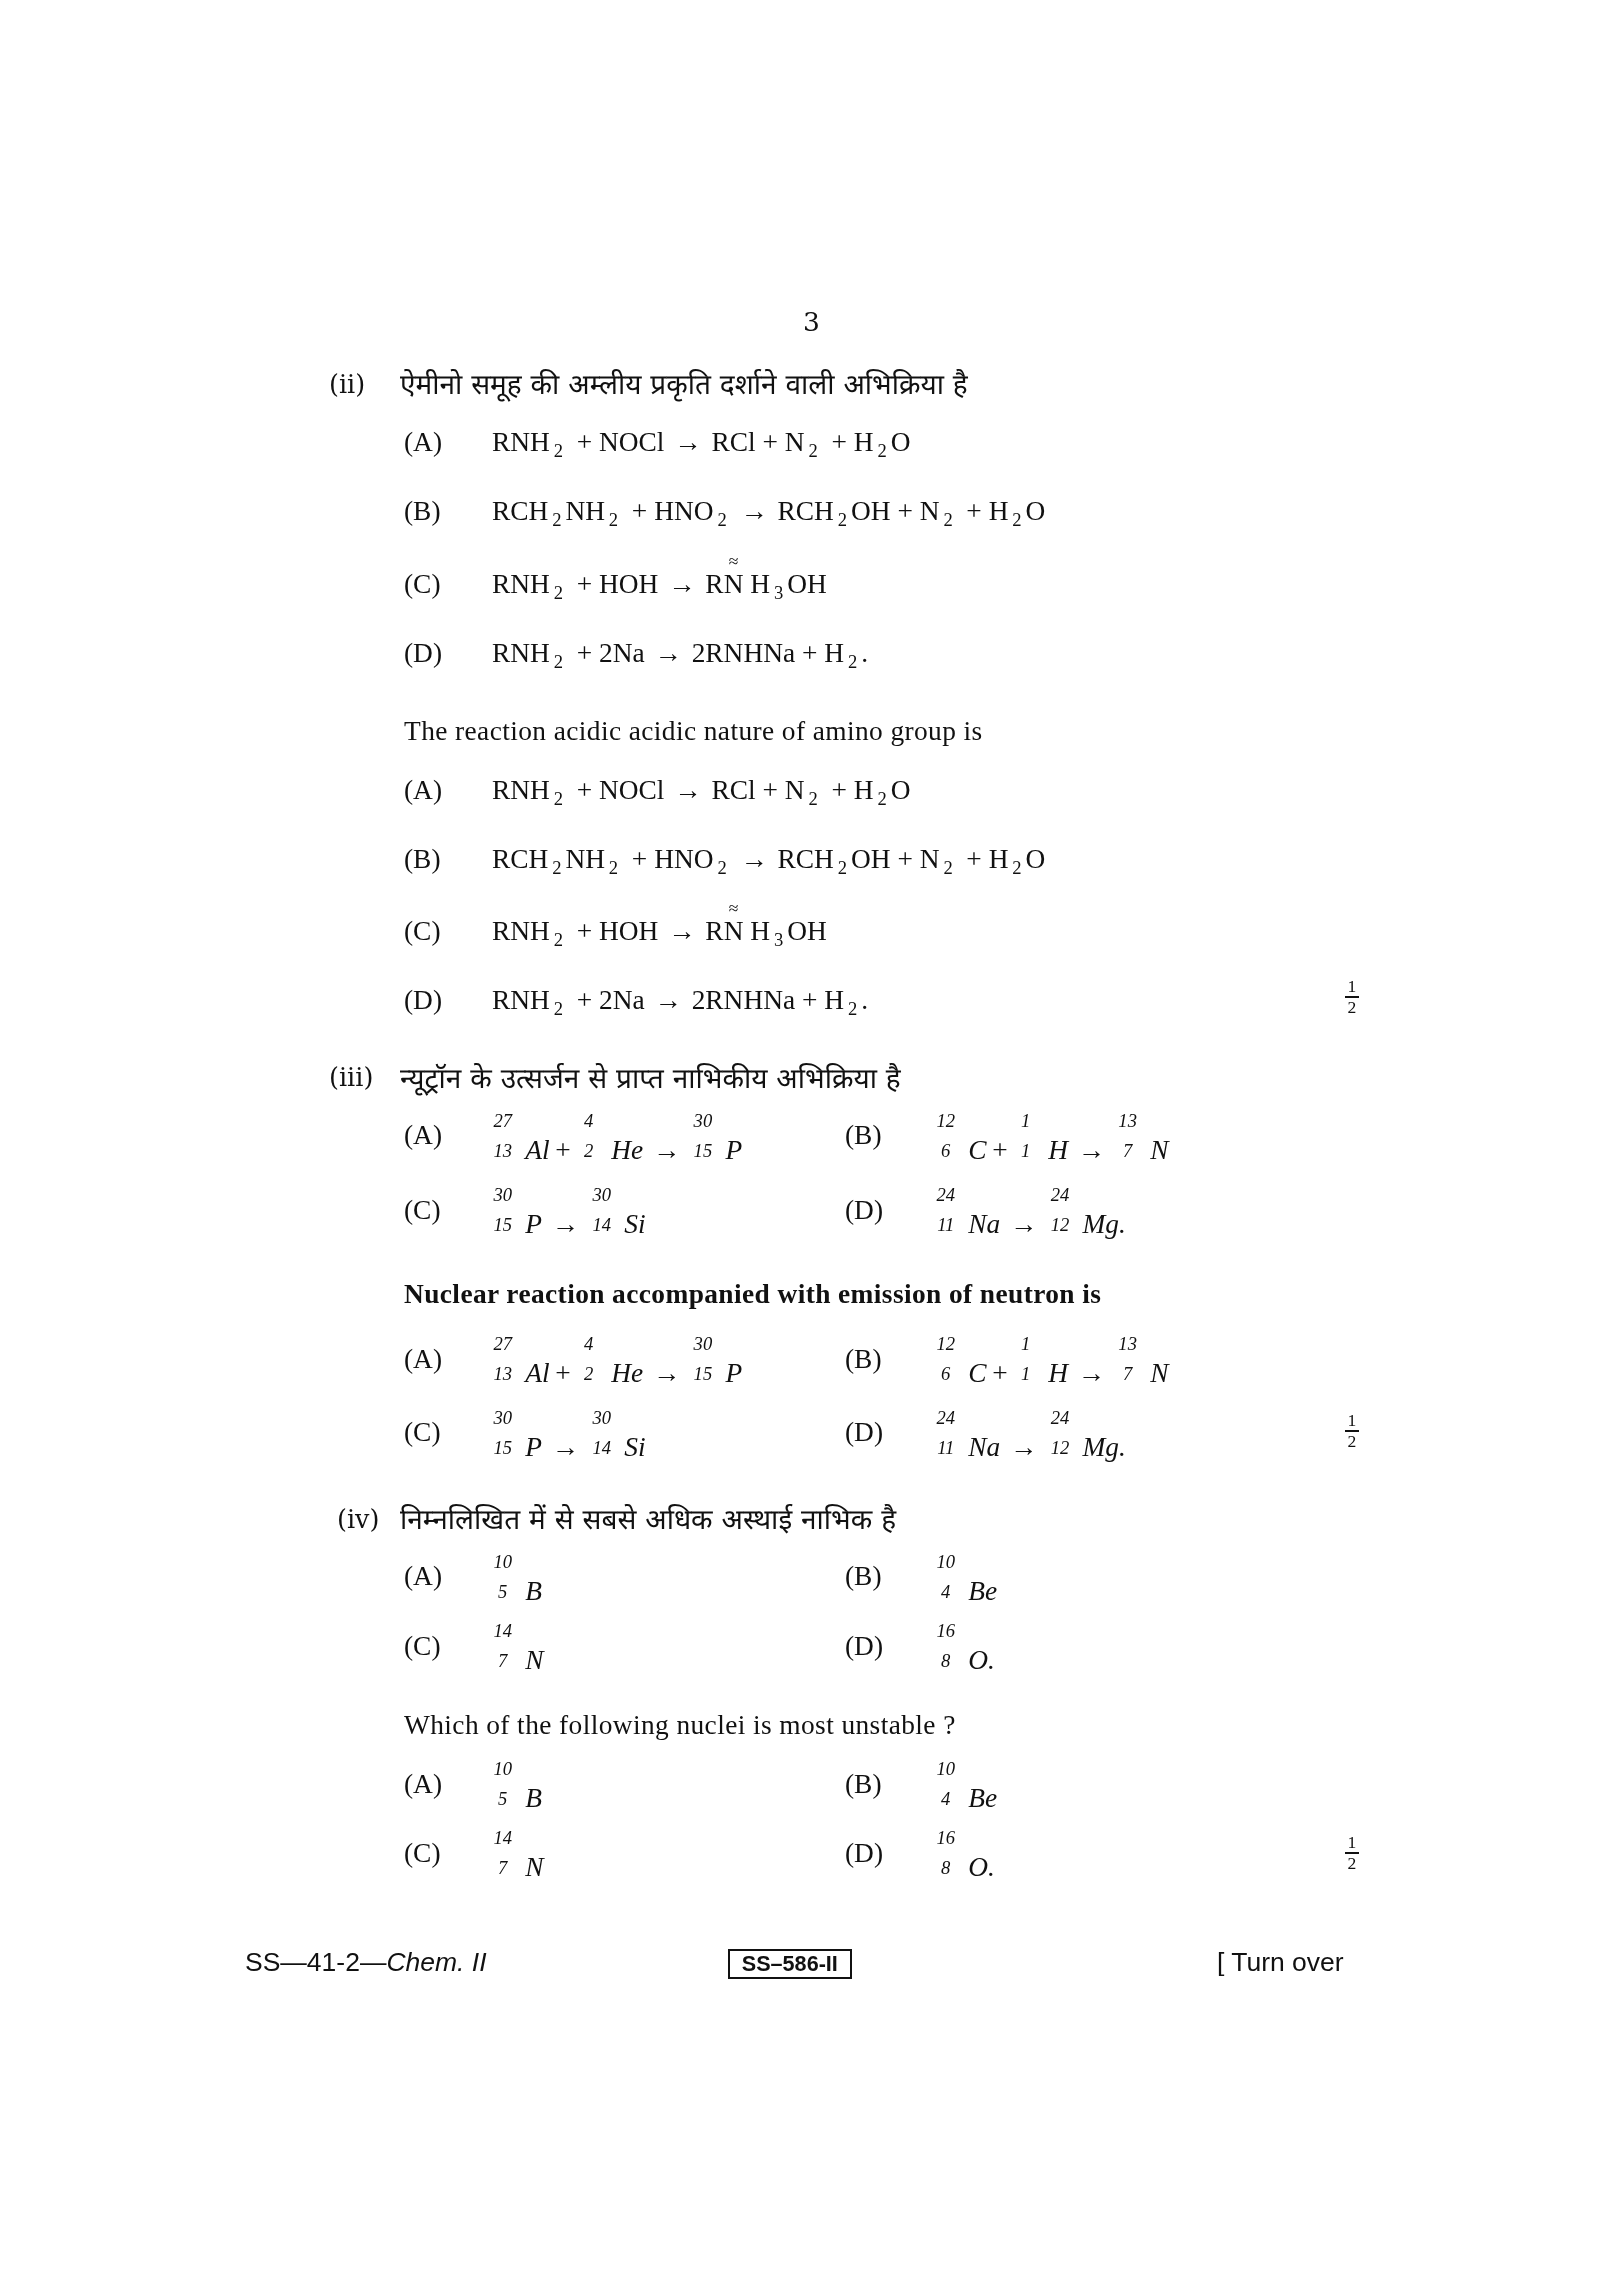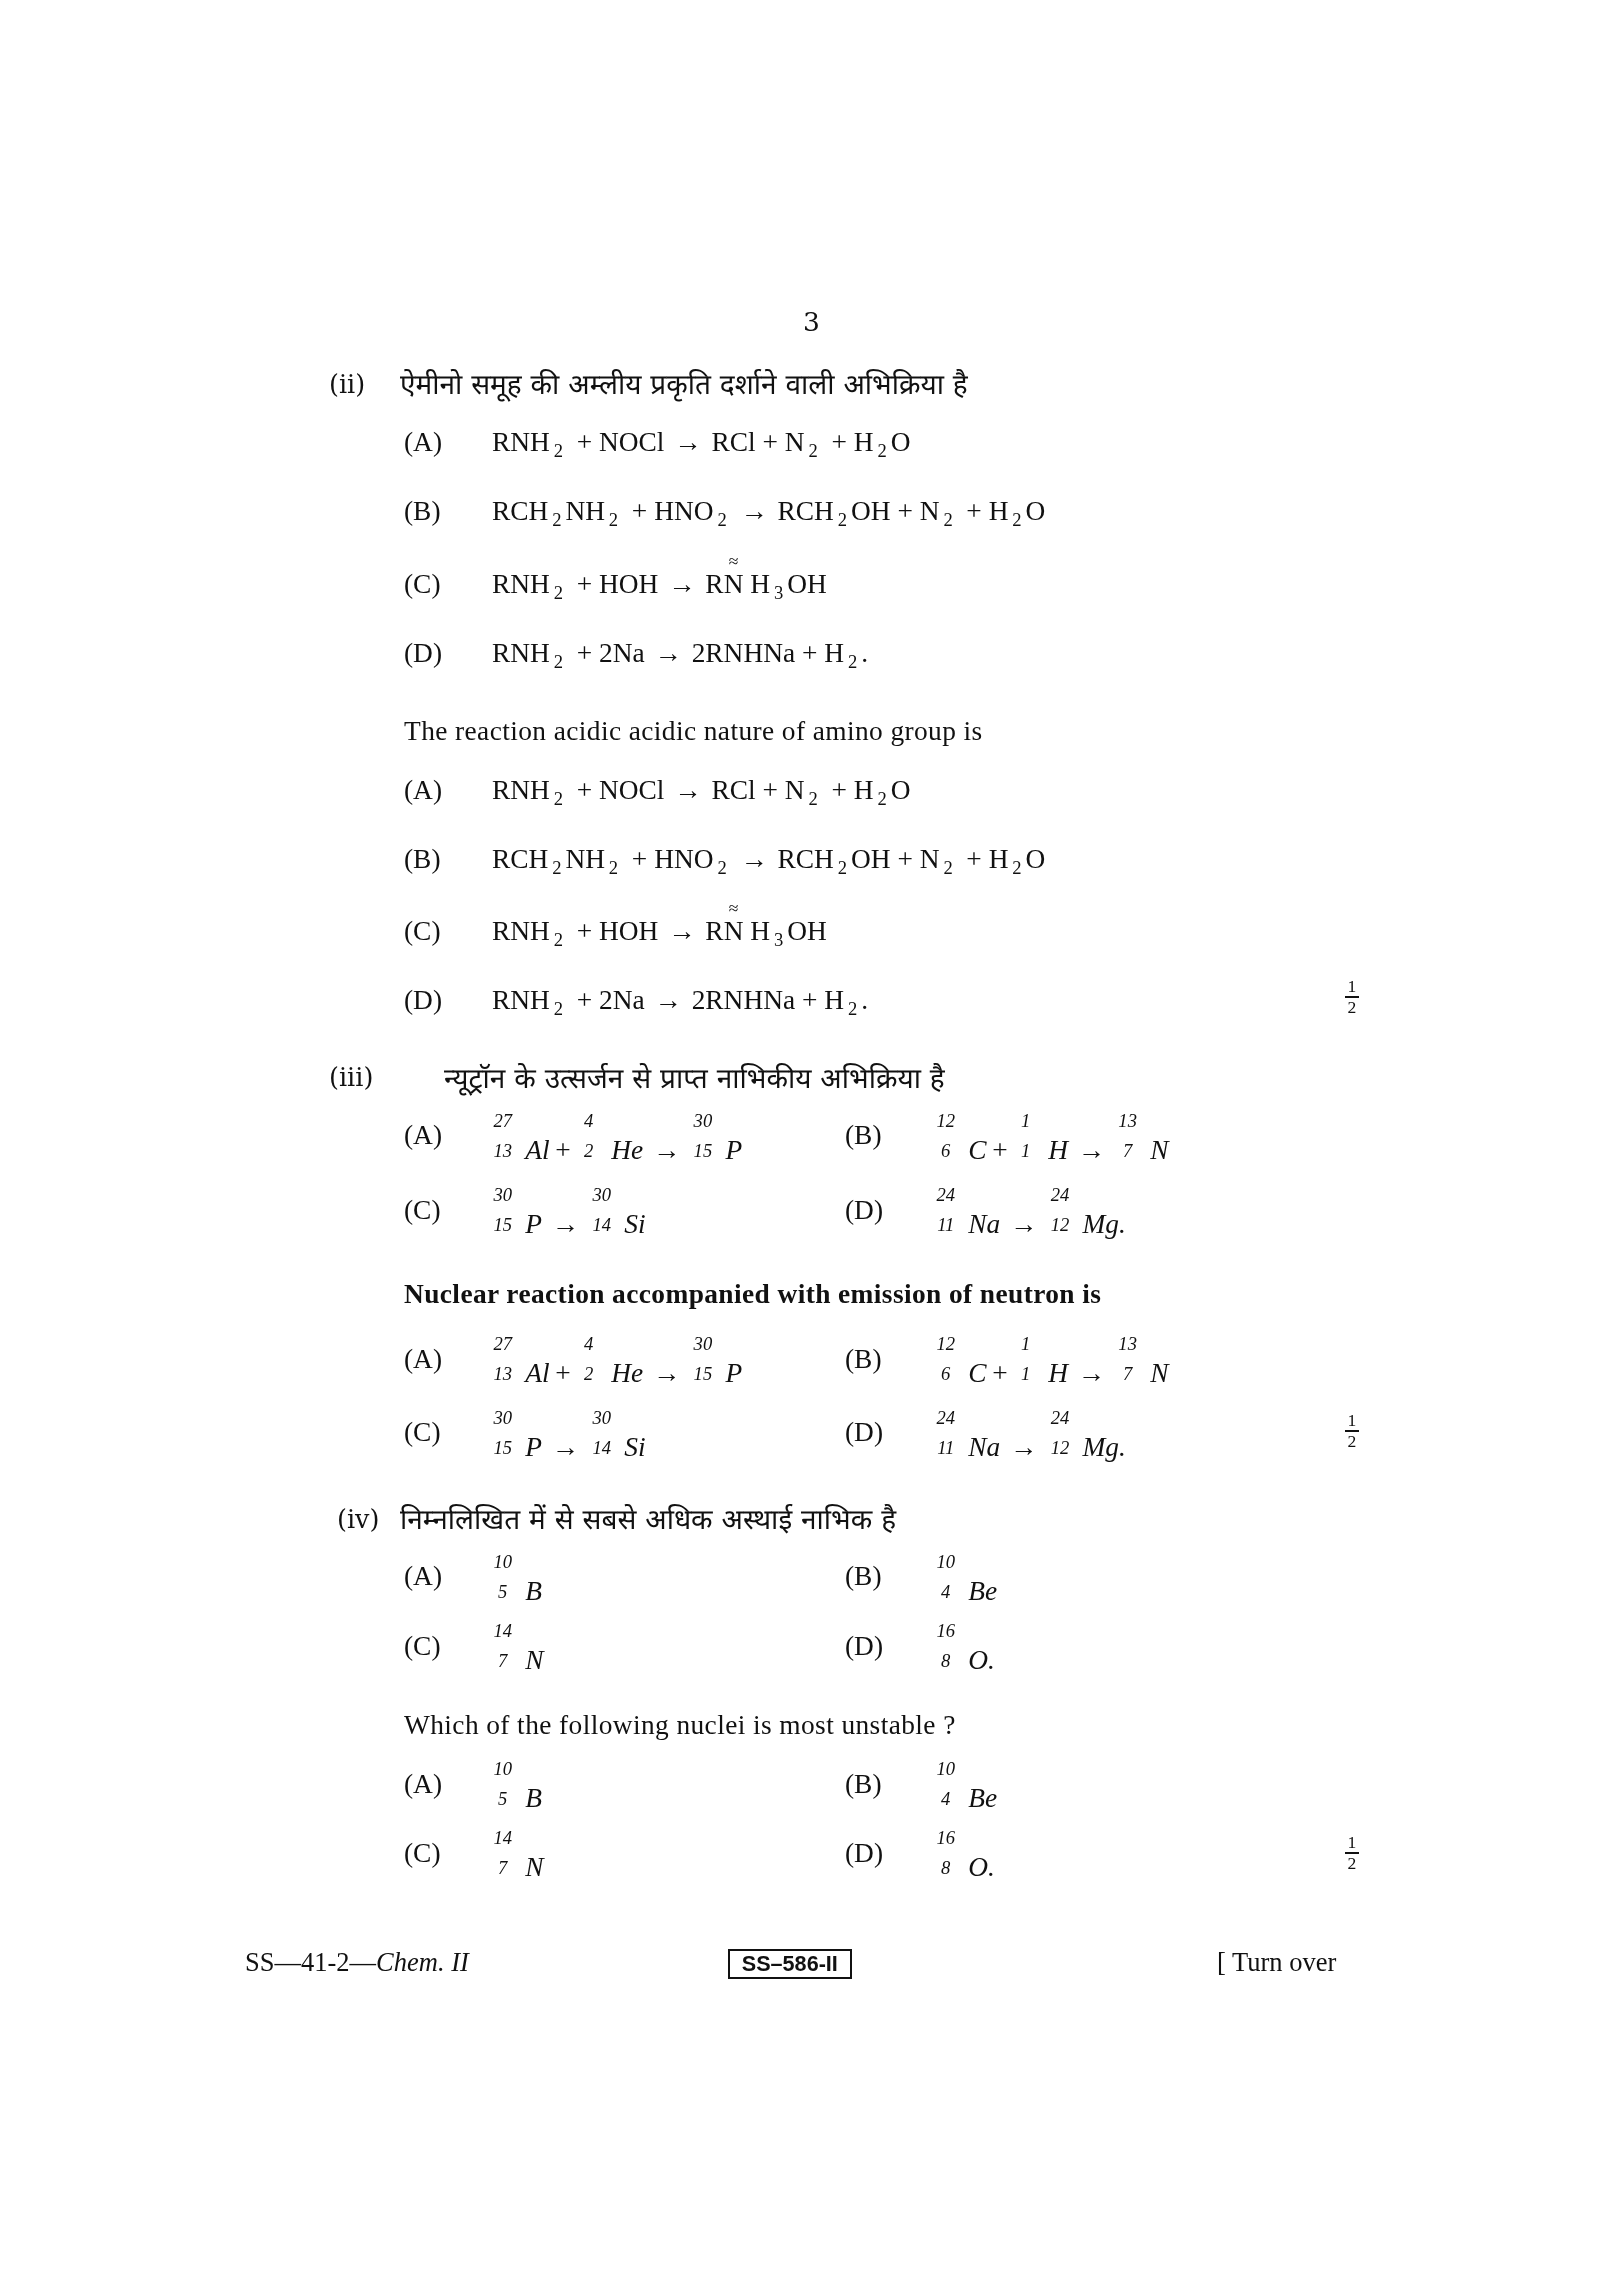--- a/index.html
+++ b/index.html
@@ -14,21 +14,21 @@
   .formula { font-size: 27.4px; font-family: "Liberation Serif", serif; }
   .formula sub { font-size: 18.6px; position: relative; top: 5.9px; margin: 0 3.9px; vertical-align: baseline; }
   .sp { display: inline-block; width: 9.8px; }
   .nuc { display: inline-flex; align-items: flex-end; font-family: "Liberation Serif", serif; font-size: 27.4px; font-style: italic; }
   .iso { display: inline-flex; flex-direction: column; align-items: center; font-size: 18.6px; line-height: 30px; margin: 0 9.8px 0 0; min-width: 25.5px; }
   .op { margin: 0 9.8px; }
   .half { display: inline-flex; flex-direction: column; align-items: center; font-size: 17.6px; line-height: 16.7px; font-family: "Liberation Serif", serif; }
   .half .bar { width: 13.7px; border-top: 2px solid #111; margin: 1px 0; }
   .ntop { display: inline-block; position: relative; }
   .ntop .tilde { position: absolute; left: 50%; transform: translateX(-50%); top: -17.6px; font-size: 17.6px; }
-  .footer { font-size: 26.5px; font-family: Liberation Serif, serif; }
+  .footer { font-size: 26.5px; font-family: Liberation Sans, sans-serif; }
   .footer-left i { font-style: italic; }
   .boxed { border: 2.9px solid #111; padding: 0px 11.8px; font-weight: bold; font-size: 21.6px; font-family: "Liberation Sans", sans-serif; text-align: center; }
 </style>
 </head>
 <body>
 
 <div class="abs pageno" style="left:803px; top:306px;">3</div>
 
 <div>
   <div class="abs qlabel" style="left:329px; top:369px;text-align:right;">(ii)</div>
@@ -82,21 +82,21 @@
 
   <div class="abs half" style="left:1345px; top:978px;">
     <span>1</span>
       <span class="bar"></span>
       <span>2</span>
   </div>
 </div>
 
 <div>
   <div class="abs qlabel" style="left:329px; top:1062px;">(iii)</div>
-  <div class="abs hindi" style="left:400px; top:1058px;margin-left:44px;">न्यूट्रॉन के उत्सर्जन से प्राप्त नाभिकीय अभिक्रिया है</div>
+  <div class="abs hindi" style="left:400px; top:1058px;">न्यूट्रॉन के उत्सर्जन से प्राप्त नाभिकीय अभिक्रिया है</div>
 
   <div>
     <div class="abs opt" style="left:404px; top:1120px;">(A)</div>
     <div class="abs nuc" style="left:490px; top:1106px;">
       <span class="iso">
           <span>27</span>
           <span>13</span>
         </span>
         <span>Al</span>
         <span class="op" style="margin:0 3.9px">+</span>

